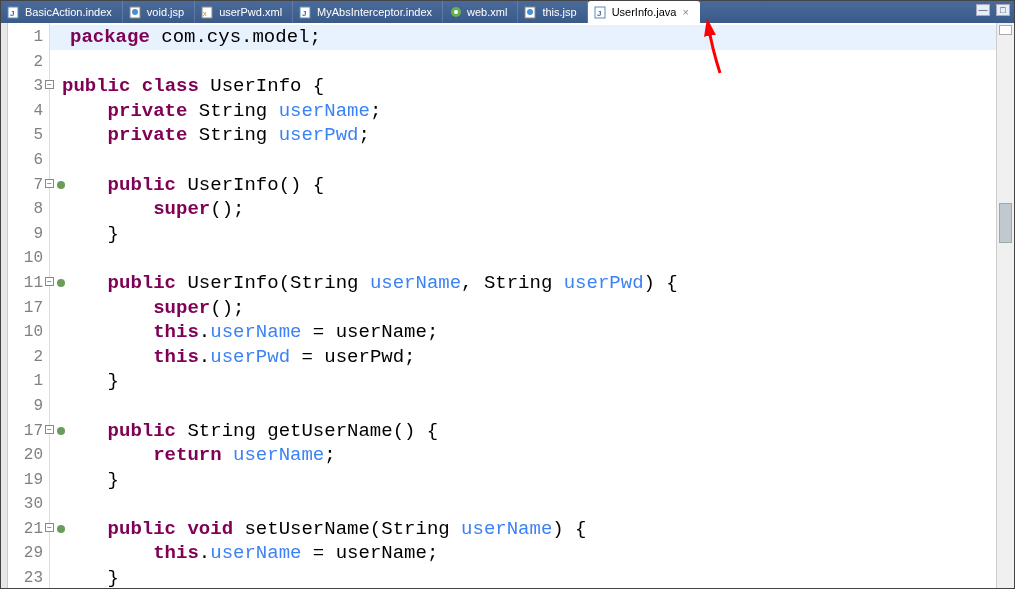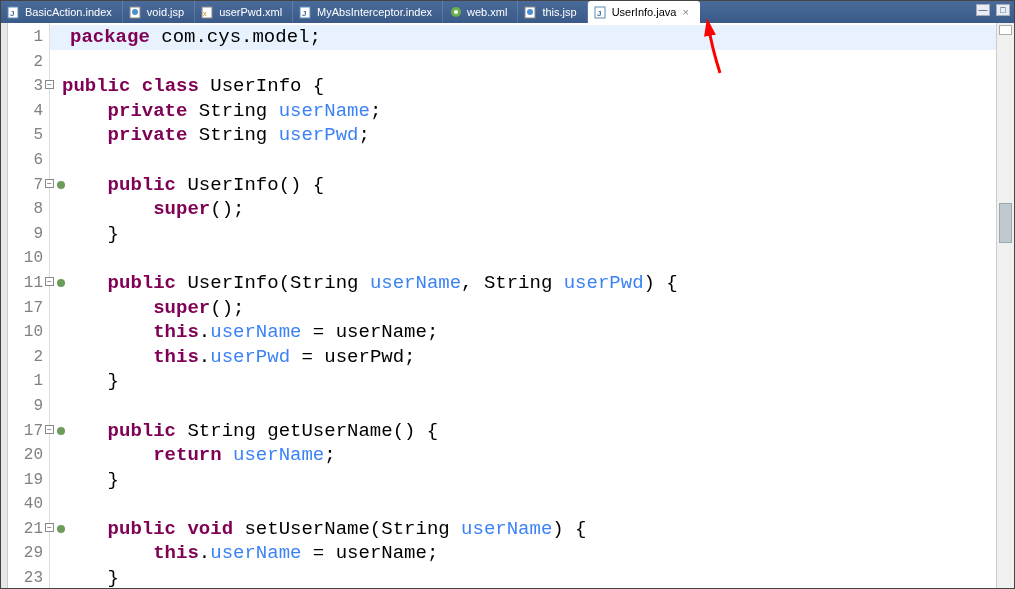--- a/index.html
+++ b/index.html
@@ -239,21 +239,21 @@
       <div class="ln">10</div>
       <div class="ln">11<div class="fold-marker">−</div><div class="override-marker" style="right: -22px;"></div></div>
       <div class="ln">17</div>
       <div class="ln">10</div>
       <div class="ln">2</div>
       <div class="ln">1</div>
       <div class="ln">9</div>
       <div class="ln">17<div class="fold-marker">−</div><div class="override-marker" style="right: -22px;"></div></div>
       <div class="ln">20</div>
       <div class="ln">19</div>
-      <div class="ln">40</div>
+      <div class="ln">30</div>
       <div class="ln">21<div class="fold-marker">−</div><div class="override-marker" style="right: -22px;"></div></div>
       <div class="ln">29</div>
       <div class="ln">23</div>
     </div>
   <div class="code"><div class="code-line current"><span class="kw">package</span><span class="plain"> com.cys.model;</span></div><div class="code-line"><span class="plain"></span></div><div class="code-line"><span class="kw">public</span><span class="plain"> </span><span class="kw">class</span><span class="plain"> UserInfo {</span></div><div class="code-line"><span class="plain">    </span><span class="kw">private</span><span class="plain"> String </span><span class="field">userName</span><span class="plain">;</span></div><div class="code-line"><span class="plain">    </span><span class="kw">private</span><span class="plain"> String </span><span class="field">userPwd</span><span class="plain">;</span></div><div class="code-line"><span class="plain"></span></div><div class="code-line"><span class="plain">    </span><span class="kw">public</span><span class="plain"> UserInfo() {</span></div><div class="code-line"><span class="plain">        </span><span class="kw">super</span><span class="plain">();</span></div><div class="code-line"><span class="plain">    }</span></div><div class="code-line"><span class="plain"></span></div><div class="code-line"><span class="plain">    </span><span class="kw">public</span><span class="plain"> UserInfo(String </span><span class="field">userName</span><span class="plain">, String </span><span class="field">userPwd</span><span class="plain">) {</span></div><div class="code-line"><span class="plain">        </span><span class="kw">super</span><span class="plain">();</span></div><div class="code-line"><span class="plain">        </span><span class="kw">this</span><span class="plain">.</span><span class="field">userName</span><span class="plain"> = </span><span class="plain">userName;</span></div><div class="code-line"><span class="plain">        </span><span class="kw">this</span><span class="plain">.</span><span class="field">userPwd</span><span class="plain"> = </span><span class="plain">userPwd;</span></div><div class="code-line"><span class="plain">    }</span></div><div class="code-line"><span class="plain"></span></div><div class="code-line"><span class="plain">    </span><span class="kw">public</span><span class="plain"> String getUserName() {</span></div><div class="code-line"><span class="plain">        </span><span class="kw">return</span><span class="plain"> </span><span class="field">userName</span><span class="plain">;</span></div><div class="code-line"><span class="plain">    }</span></div><div class="code-line"><span class="plain"></span></div><div class="code-line"><span class="plain">    </span><span class="kw">public</span><span class="plain"> </span><span class="kw">void</span><span class="plain"> setUserName(String </span><span class="field">userName</span><span class="plain">) {</span></div><div class="code-line"><span class="plain">        </span><span class="kw">this</span><span class="plain">.</span><span class="field">userName</span><span class="plain"> = </span><span class="plain">userName;</span></div><div class="code-line"><span class="plain">    }</span></div></div>
   <div class="right-strip">
     <div class="overview-square"></div>
     <div class="scroll-thumb"></div>
   </div>
 </div>

